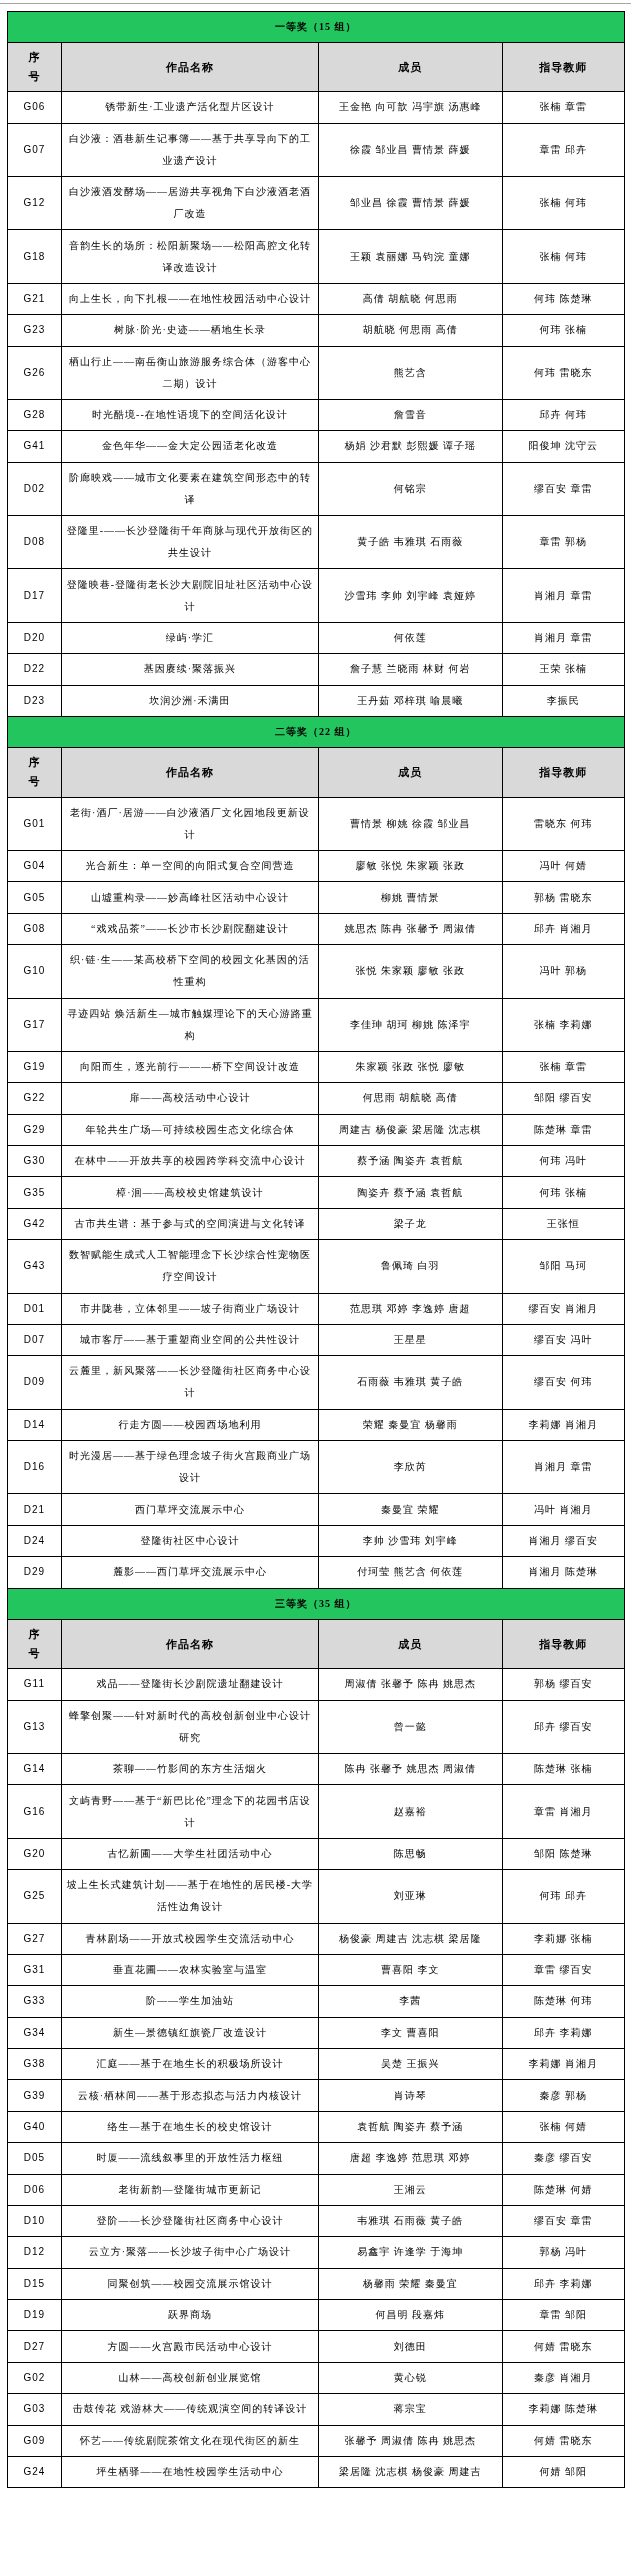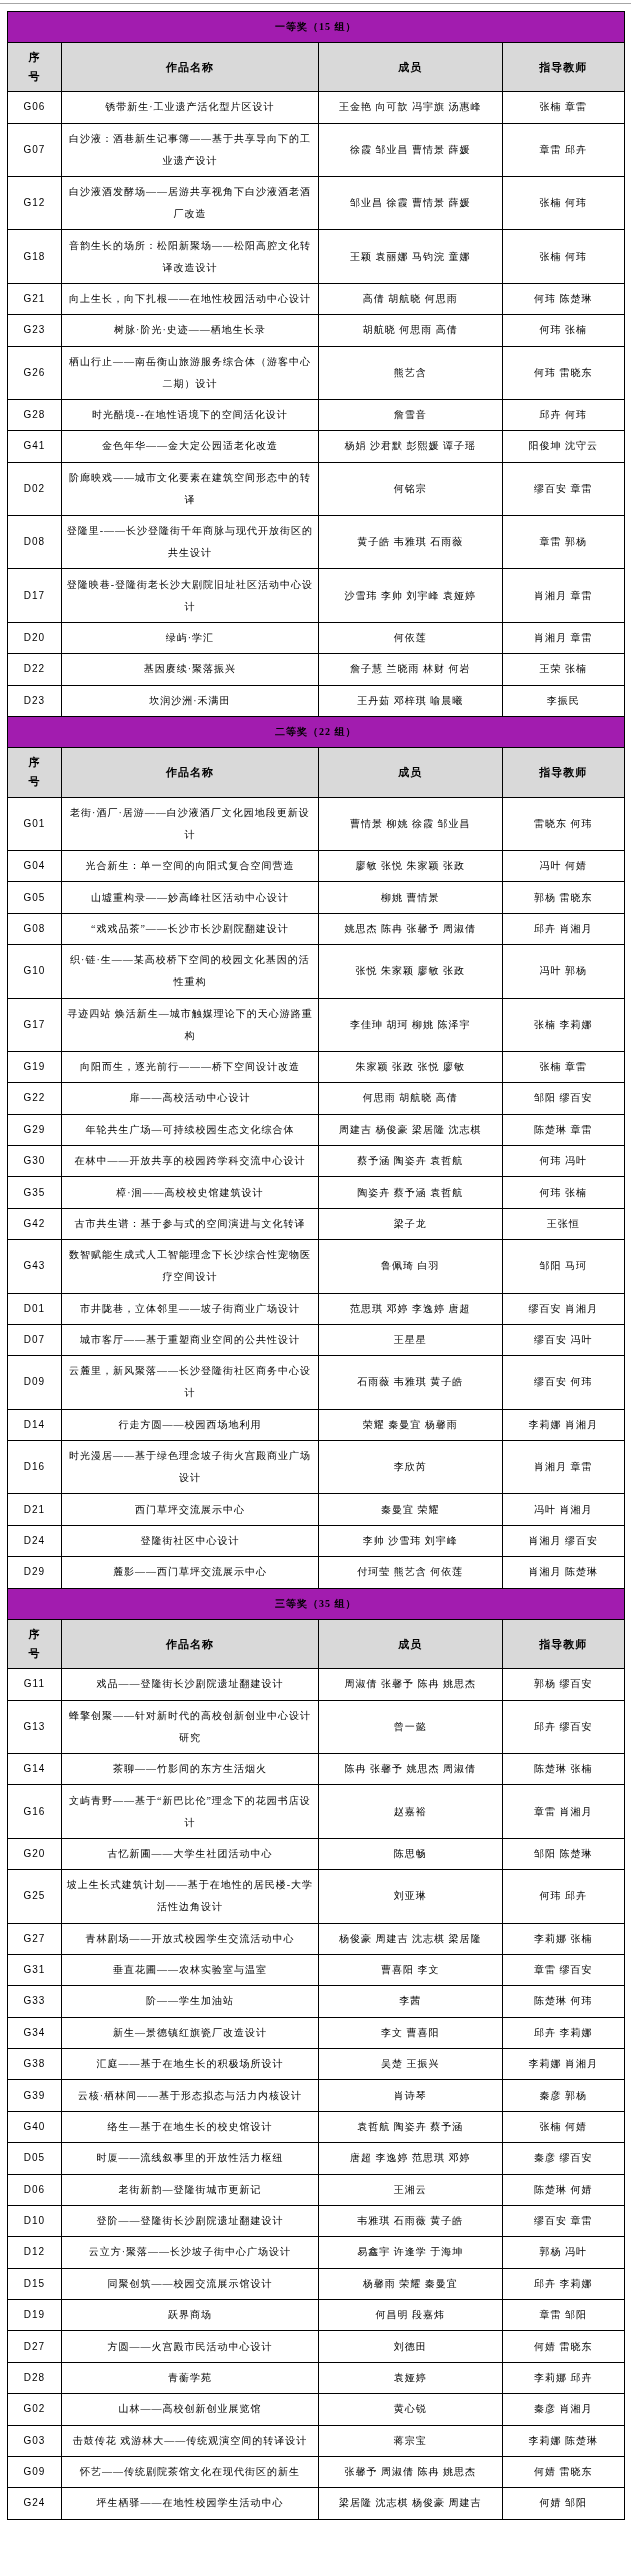--- a/index.html
+++ b/index.html
@@ -33,21 +33,21 @@
   col.c-id{width:8.8%;}
   col.c-title{width:41.6%;}
   col.c-members{width:29.8%;}
   col.c-advisors{width:19.8%;}
   td.section-title{
     text-align:left;
     font-weight:bold;
     font-size:11px;
     padding:5.2px 4.2px;
     letter-spacing:0.5px;
-    background:#a21caf;
+    background:#22c55e;
   }
   tr.header-row th{
     background:var(--header-bg,#d9d9d9);
     font-weight:bold;
     font-size:11px;
     padding:5.2px 2.1px;
   }
   th .stack{
     width:1.25em;
     margin:0 auto;
@@ -408,21 +408,21 @@
           <td class="c3">秦彦 缪百安</td>
         </tr>
         <tr>
           <td class="c0">D06</td>
           <td class="c1">老街新韵—登隆街城市更新记</td>
           <td class="c2">王湘云</td>
           <td class="c3">陈楚琳 何婧</td>
         </tr>
         <tr>
           <td class="c0">D10</td>
-          <td class="c1">登阶——登隆街长沙剧院遗址翻建设计</td>
+          <td class="c1">登阶——长沙登隆街社区商务中心设计</td>
           <td class="c2">韦雅琪 石雨薇 黄子皓</td>
           <td class="c3">缪百安 章雷</td>
         </tr>
         <tr>
           <td class="c0">D12</td>
           <td class="c1">云立方·聚落——长沙坡子街中心广场设计</td>
           <td class="c2">易鑫宇 许逢学 于海坤</td>
           <td class="c3">郭杨 冯叶</td>
         </tr>
         <tr>
@@ -435,26 +435,20 @@
           <td class="c0">D19</td>
           <td class="c1">跃界商场</td>
           <td class="c2">何昌明 段嘉炜</td>
           <td class="c3">章雷 邹阳</td>
         </tr>
         <tr>
           <td class="c0">D27</td>
           <td class="c1">方圆——火宫殿市民活动中心设计</td>
           <td class="c2">刘德田</td>
           <td class="c3">何婧 雷晓东</td>
-        </tr>
-        <tr>
-          <td class="c0">D28</td>
-          <td class="c1">青蘅学苑</td>
-          <td class="c2">袁娅婷</td>
-          <td class="c3">李莉娜 邱卉</td>
         </tr>
         <tr>
           <td class="c0">G02</td>
           <td class="c1">山林——高校创新创业展览馆</td>
           <td class="c2">黄心锐</td>
           <td class="c3">秦彦 肖湘月</td>
         </tr>
         <tr>
           <td class="c0">G03</td>
           <td class="c1">击鼓传花 戏游林大——传统观演空间的转译设计</td>

